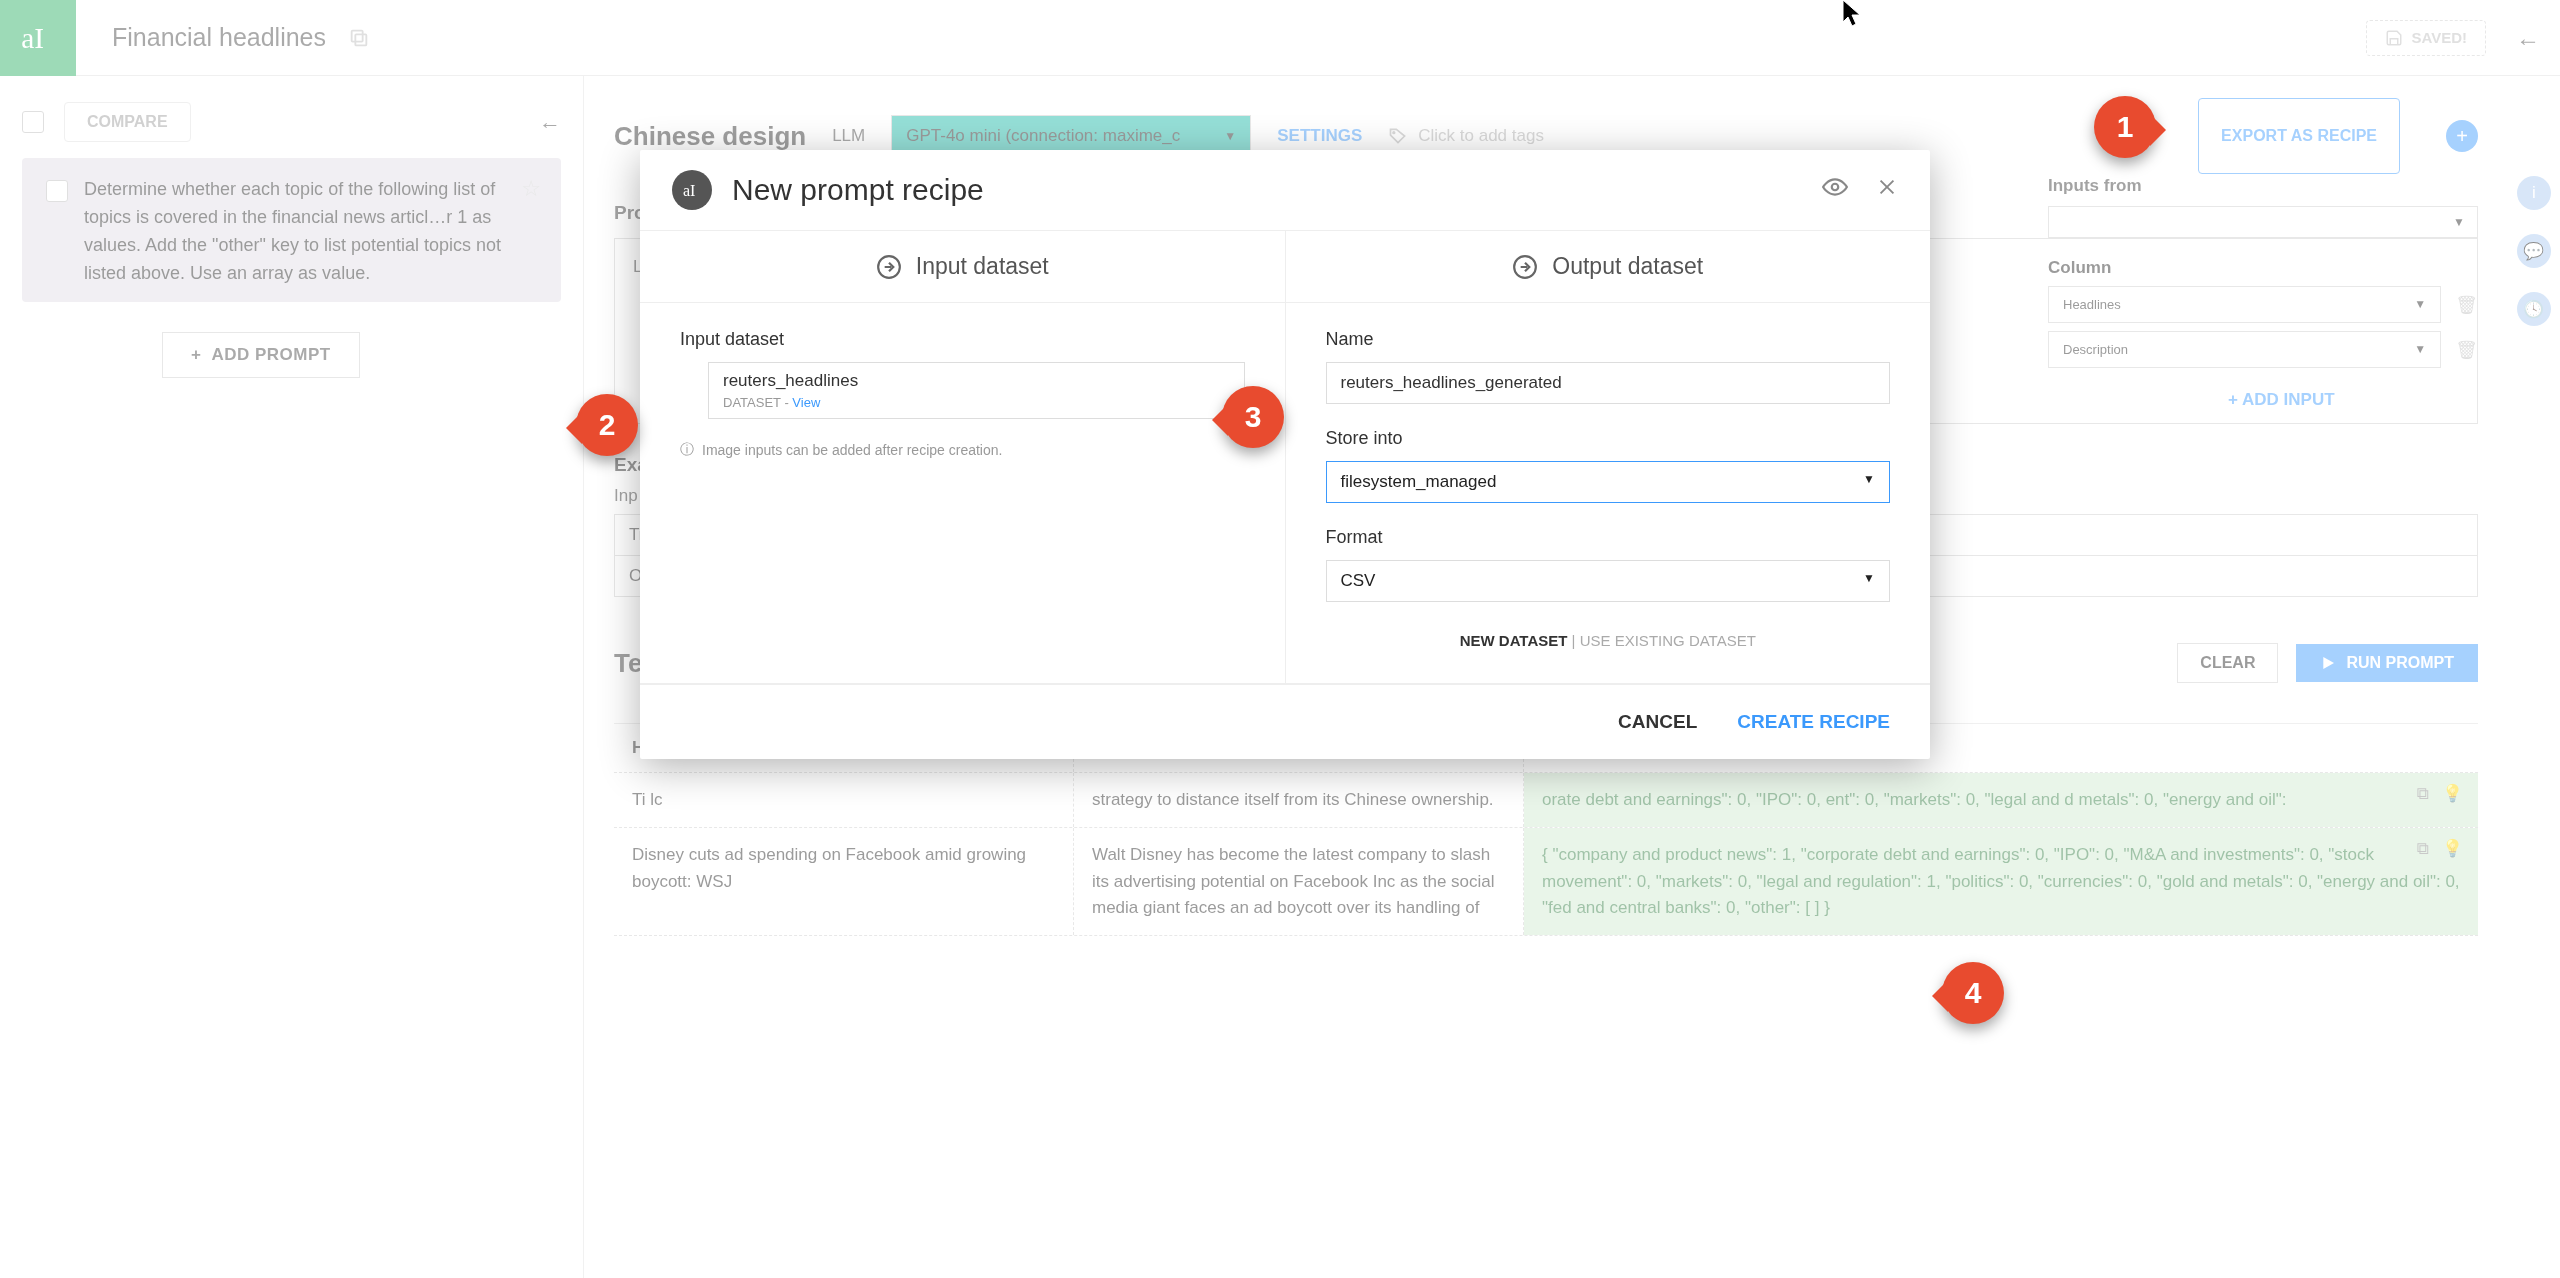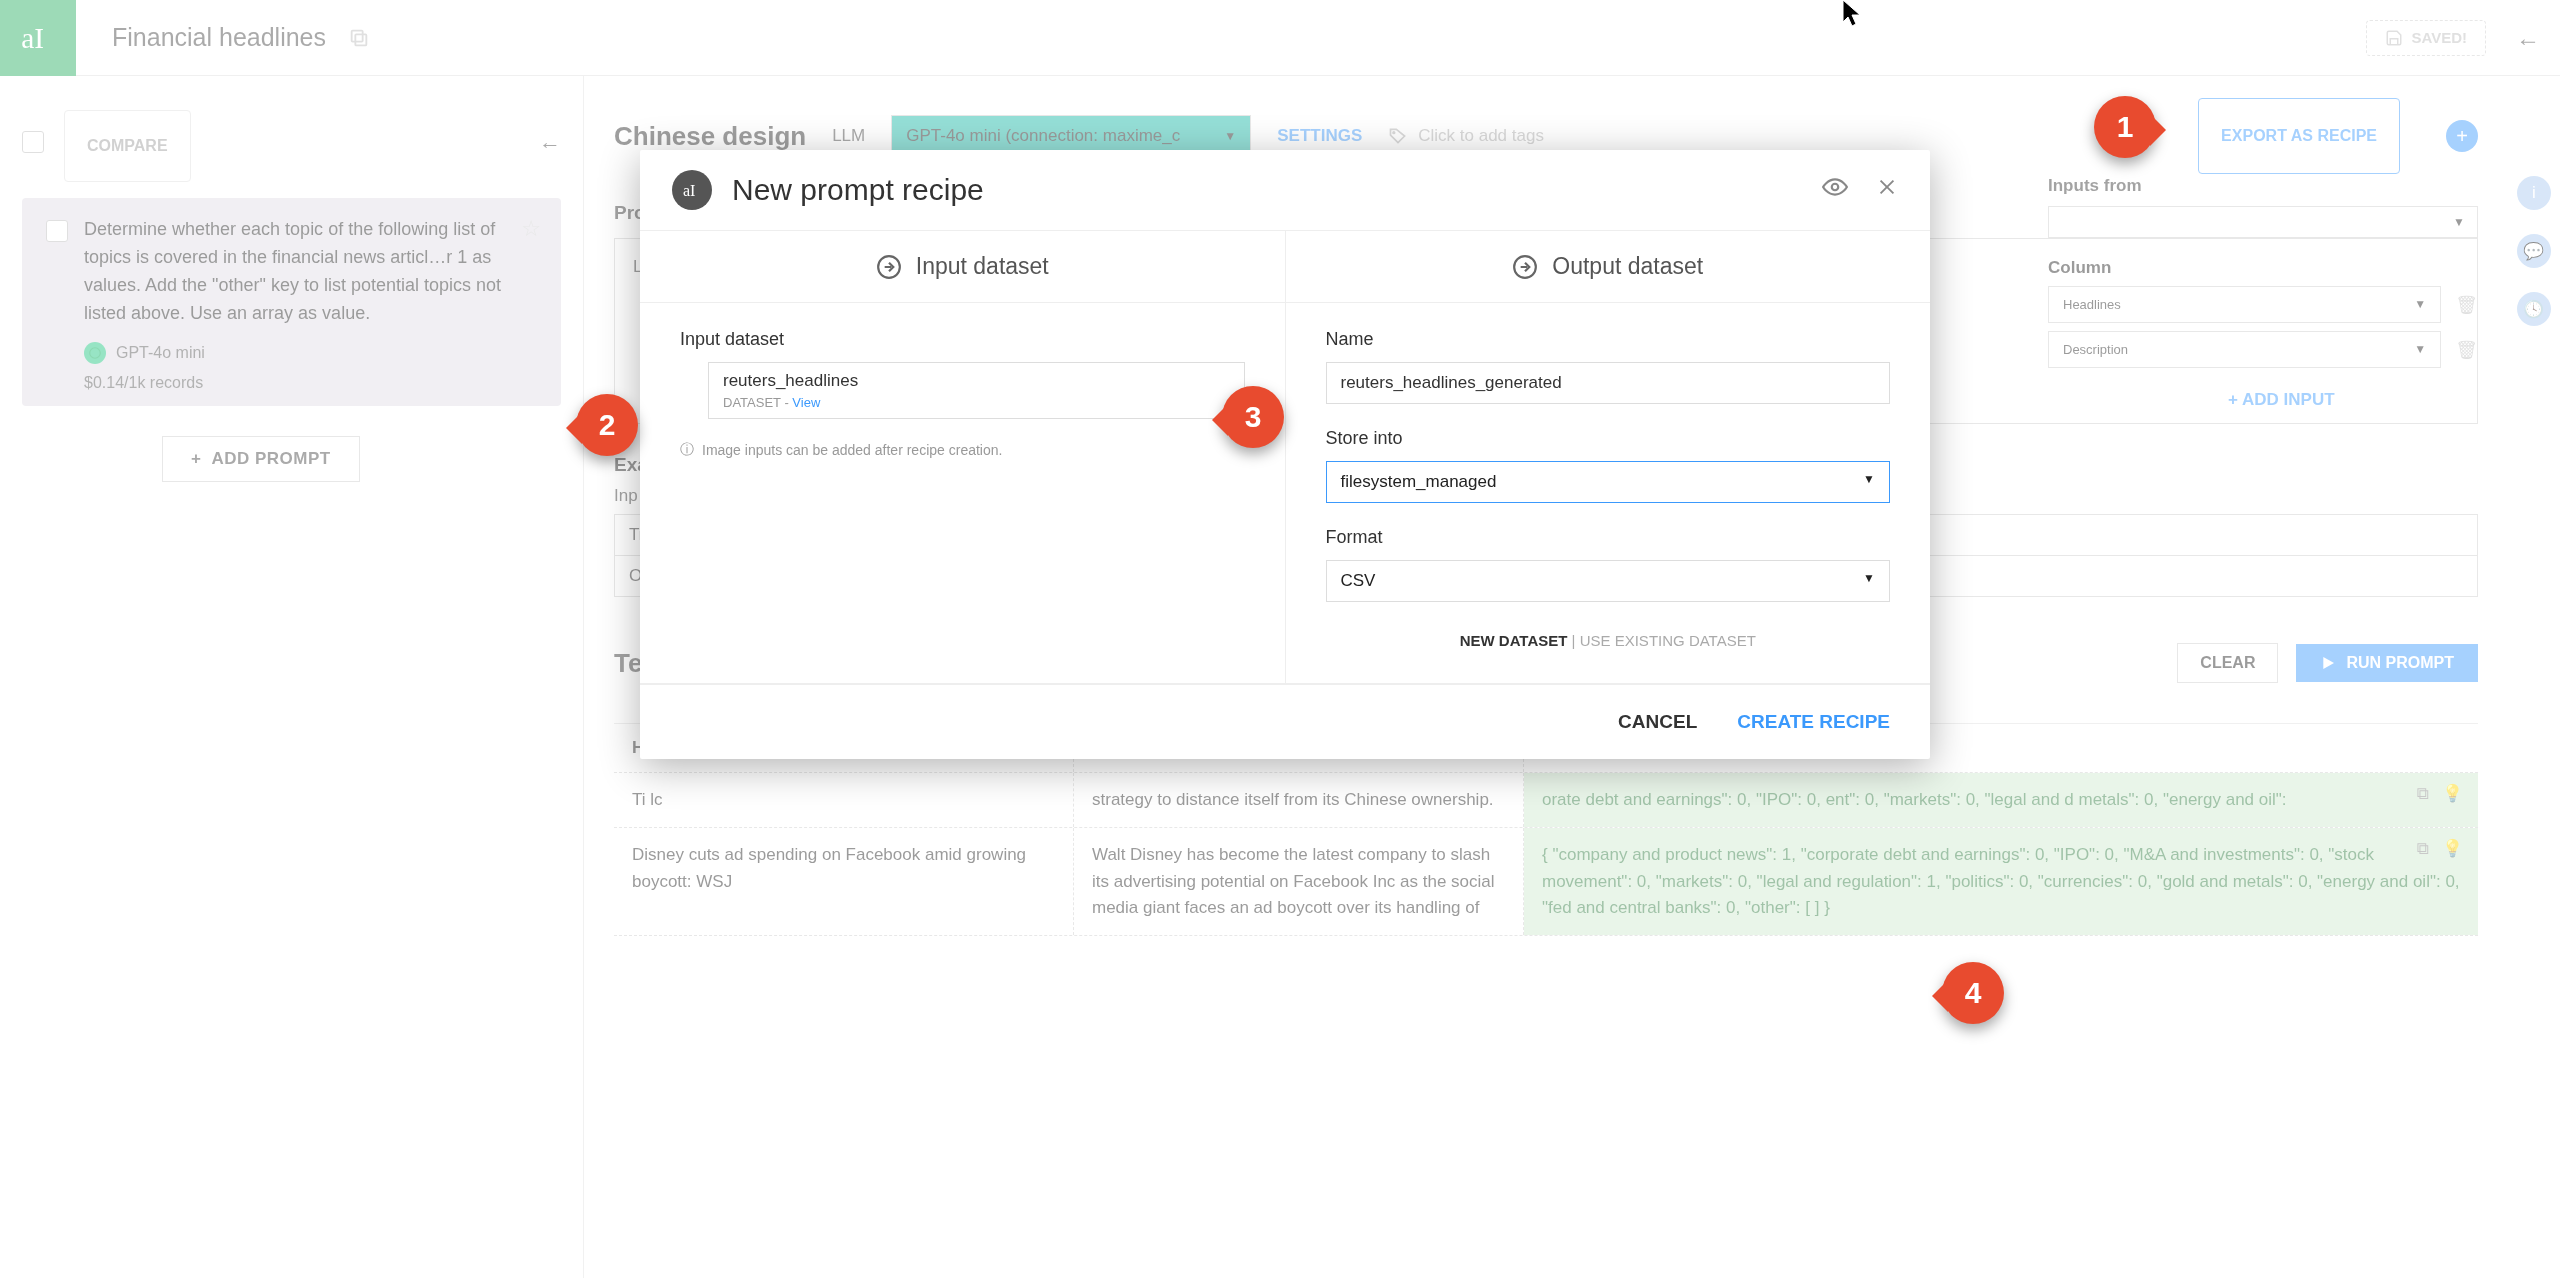--- a/index.html
+++ b/index.html
@@ -12,21 +12,21 @@
 .page-title { font-size: 25px; font-weight: 400; color: #444; margin-left: 36px; flex:1; display:flex; align-items:center; gap:22px;}
 .copy-ic { width:22px; height:22px; color:#bbb; }
 .saved-btn { border:1px dashed #ccc; color:#bbb; padding:8px 18px; border-radius:4px; font-size:15px; font-weight:600; display:flex; align-items:center; gap:8px; margin-right:30px;}
 .back-arrow { color:#444; font-size:24px; }
 
 
 .main { display:flex; height:calc(100% - 76px); }
 .left { width: 584px; border-right:1px solid #e0e0e0; padding: 26px 22px 0 22px; }
 .left-row { display:flex; align-items:center; gap:20px; margin-bottom:16px;}
 .chk { width:22px; height:22px; border:1px solid #bbb; border-radius:3px; }
-.compare-btn { border:1px solid #ddd; padding:26px 22px; border-radius:4px; font-size:16px; font-weight:600; color:#999;margin-top:8px; }
+.compare-btn { border:1px solid #ddd; padding:10px 22px; border-radius:4px; font-size:16px; font-weight:600; color:#999; }
 .back-ic { margin-left:auto; font-size:22px; color:#444;}
 
 .prompt-card { background:#dfdce4; border-radius:4px; padding:18px 20px 14px 24px; display:flex; gap:16px; margin-bottom:30px;}
 .prompt-card .chk { flex-shrink:0; background:#fff; margin-top:4px;}
 .prompt-text { font-size:18px; line-height:1.55; color:#222; }
 .prompt-meta { margin-top:14px; font-size:16px; color:#555; display:flex; flex-direction:column; gap:10px;}
 .meta-row { display:flex; align-items:center; gap:10px;}
 .gpt-ic { width:22px; height:22px; border-radius:50%; background:#19c37d; display:inline-flex; align-items:center; justify-content:center; }
 .star-ic { color:#ccc; font-size:22px; margin-left:auto; align-self:flex-start;}
 
@@ -157,31 +157,20 @@
   <div class="left">
     <div class="left-row">
       <div class="chk"></div>
       <div class="compare-btn">COMPARE</div>
       <span class="back-ic">←</span>
     </div>
     <div class="prompt-card">
       <div class="chk"></div>
       <div style="flex:1">
         <div class="prompt-text">Determine whether each topic of the following list of topics is covered in the financial news articl…r 1 as values. Add the "other" key to list potential topics not listed above. Use an array as value.</div>
-        <div class="prompt-meta">
-          <div class="meta-row">
-            <span class="gpt-ic">
-                <svg width="14" height="14" viewBox="0 0 24 24">
-                  <circle cx="12" cy="12" r="9" fill="none" stroke="#0a5" stroke-width="2"></circle>
-                </svg>
-              </span>
-            <span>GPT-4o mini</span>
-          </div>
-          <div>$0.14/1k records</div>
-        </div>
       </div>
       <span class="star-ic">☆</span>
     </div>
     <div class="add-prompt">
       <span>+</span>
       <span>ADD PROMPT</span>
     </div>
   </div>
 
   <div class="right">

